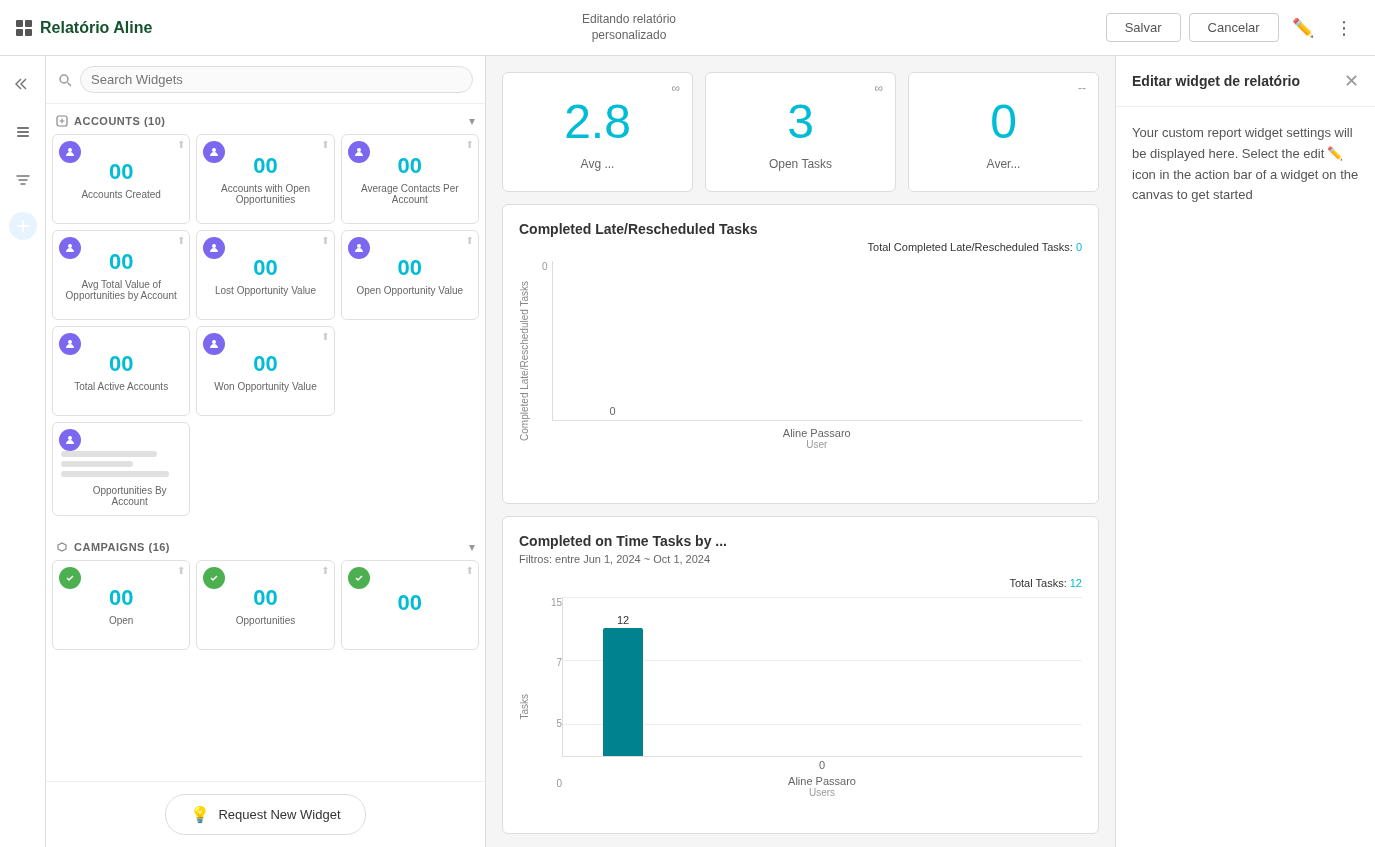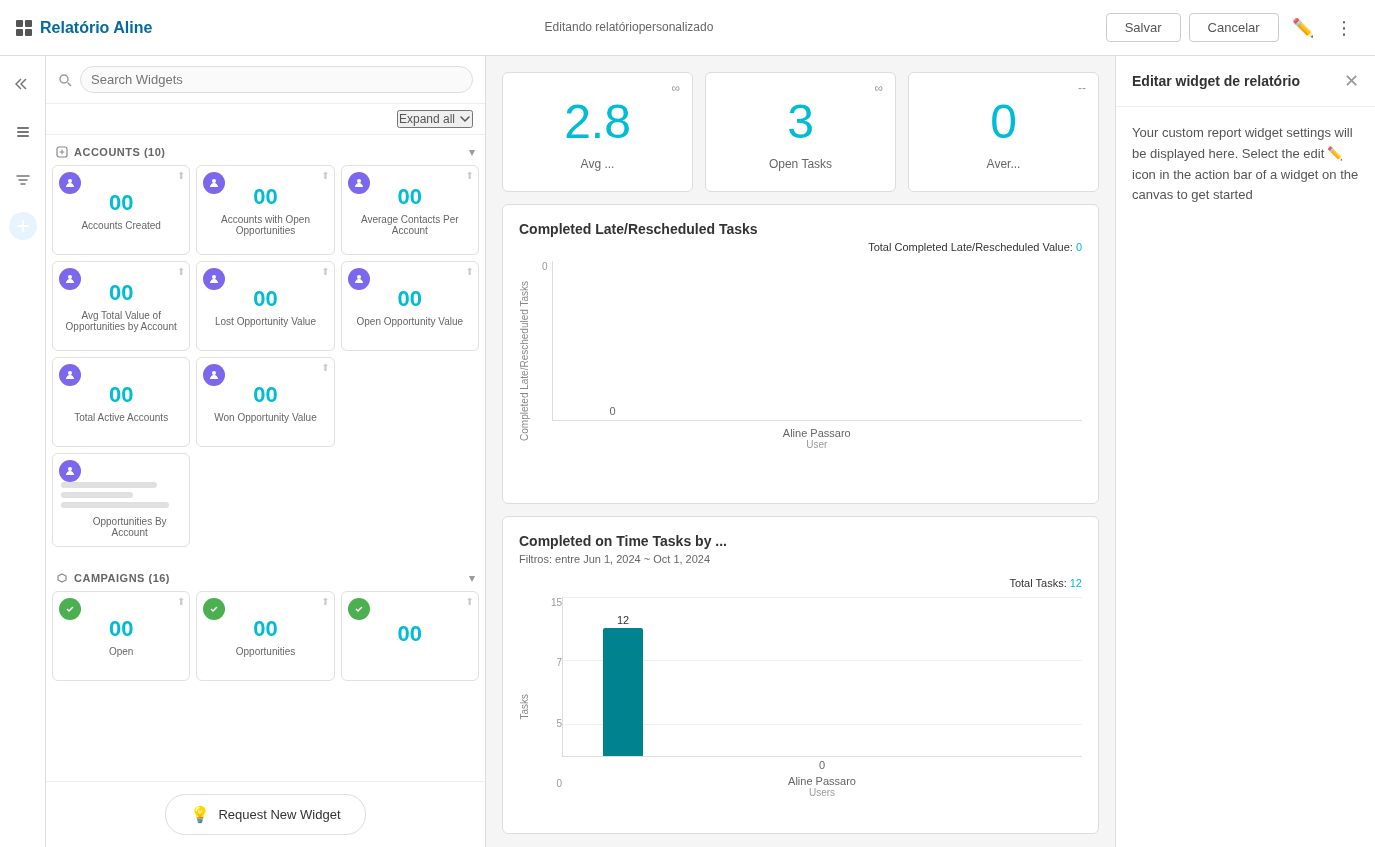--- a/index.html
+++ b/index.html
@@ -1,23 +1,23 @@
 <!DOCTYPE html>
 <html><head>
   <meta charset="utf-8">
   <style>
     * { box-sizing: border-box; margin: 0; padding: 0; }
     body { font-family: -apple-system, BlinkMacSystemFont, 'Segoe UI', sans-serif; background: #f5f5f5; font-size: 13px; color: #333; height: 847px; overflow: hidden; display: flex; flex-direction: column; }
 
     
     .topbar { display: flex; align-items: center; height: 56px; background: #fff; border-bottom: 1px solid #ddd; padding: 0 16px; gap: 12px; flex-shrink: 0; }
-    .topbar-logo { display: flex; align-items: center; gap: 8px; font-weight: 600; font-size: 16px; color: #0369a1; }
+    .topbar-logo { display: flex; align-items: center; gap: 8px; font-weight: 600; font-size: 16px; color: #14532d; }
     .grid-icon { display: grid; grid-template-columns: 1fr 1fr; gap: 2px; width: 16px; height: 16px; }
     .grid-icon span { background: #555; border-radius: 1px; }
-    .topbar-center { flex: 1; display: flex; justify-content: center; flex-direction: row; align-items: center; }
+    .topbar-center { flex: 1; display: flex; justify-content: center; flex-direction: column; align-items: center; }
     .editing-label { font-size: 12px; color: #666; text-align: center; line-height: 1.3; }
     .topbar-actions { display: flex; align-items: center; gap: 8px; }
     .btn-save { background: #fff; border: 1px solid #ccc; padding: 6px 18px; border-radius: 4px; cursor: pointer; font-size: 13px; color: #555; }
     .btn-cancel { background: #fff; border: 1px solid #ccc; padding: 6px 18px; border-radius: 4px; cursor: pointer; font-size: 13px; color: #555; }
     .btn-icon { background: none; border: none; cursor: pointer; padding: 6px; font-size: 18px; color: #2196f3; }
     .btn-dots { background: none; border: none; cursor: pointer; padding: 6px; font-size: 18px; color: #555; }
 
     
     .main { display: flex; flex: 1; overflow: hidden; }
 
@@ -148,28 +148,20 @@
   </div>
 
   <div class="sidebar">
     <div class="sidebar-search">
       <svg width="14" height="14" viewBox="0 0 14 14" fill="none">
         <circle cx="6" cy="6" r="4" stroke="#999" stroke-width="1.5"></circle>
         <path d="M10 10l2.5 2.5" stroke="#999" stroke-width="1.5" stroke-linecap="round"></path>
       </svg>
       <input type="text" style="border: 1px solid rgb(221, 221, 221); border-radius: 20px; padding: 5px 10px; font-size: 13px; outline: none; width: 100%; background: rgb(250, 250, 250);" placeholder="Search Widgets">
     </div>
-    <div class="sidebar-toolbar">
-      <button class="expand-all-btn">
-        <span>Expand all</span>
-        <svg width="12" height="12" viewBox="0 0 12 12" fill="none">
-            <path d="M2 4l4 4 4-4" stroke="#555" stroke-width="1.5" stroke-linecap="round"></path>
-          </svg>
-      </button>
-    </div>
 
     <div class="sidebar-scroll">
 
       <div style="padding: 4px 6px;">
         <div class="section-header">
           <div class="section-title">
             <svg width="12" height="12" viewBox="0 0 12 12" fill="#888">
                 <rect x="1" y="1" width="10" height="10" rx="2" fill="none" stroke="#888" stroke-width="1.2"></rect>
                 <path d="M4 6h4M6 4v4" stroke="#888" stroke-width="1" stroke-linecap="round"></path>
               </svg>
@@ -366,21 +358,21 @@
         <div class="metric-value">0</div>
         <div class="metric-label">Aver...</div>
       </div>
     </div>
 
     <div class="canvas-bottom-row">
 
       <div class="chart-card">
         <div class="chart-title">Completed Late/Rescheduled Tasks</div>
         <div class="chart-legend" style="text-align:right; font-size:11px; color:#00bcd4; margin-bottom:8px;">
-          <span style="color:#333;">Total Completed Late/Rescheduled Value: </span>0
+          <span style="color:#333;">Total Completed Late/Rescheduled Tasks: </span>0
         </div>
         <div style="display:flex; height:200px;">
           <div style="display:flex; align-items:center; margin-right:6px;">
             <span class="chart-y-axis-label">Completed Late/Rescheduled Tasks</span>
           </div>
           <div style="display:flex; flex-direction:column; justify-content:space-between; height:160px; margin-right:4px; font-size:10px; color:#999; padding-bottom:20px;">
             <span>0</span>
           </div>
           <div style="flex:1; position:relative;">
             <div style="display:flex; align-items:flex-end; height:160px; border-bottom:1px solid #ddd; border-left:1px solid #ddd; padding:0 40px;">

